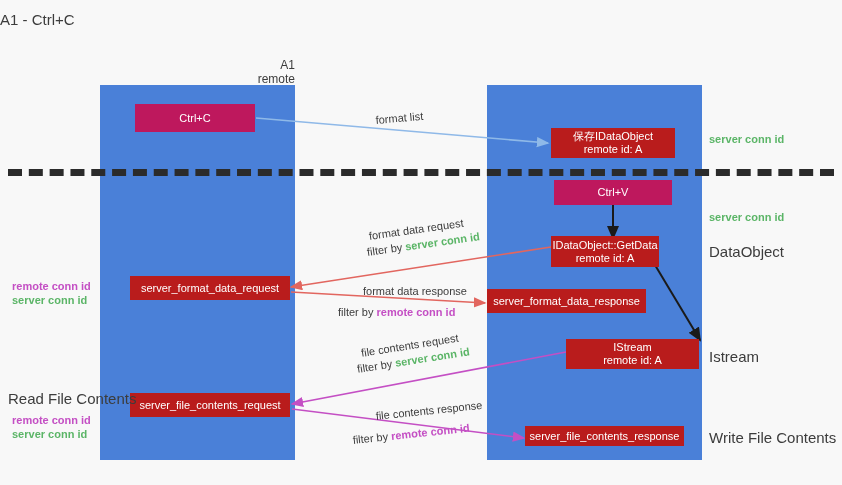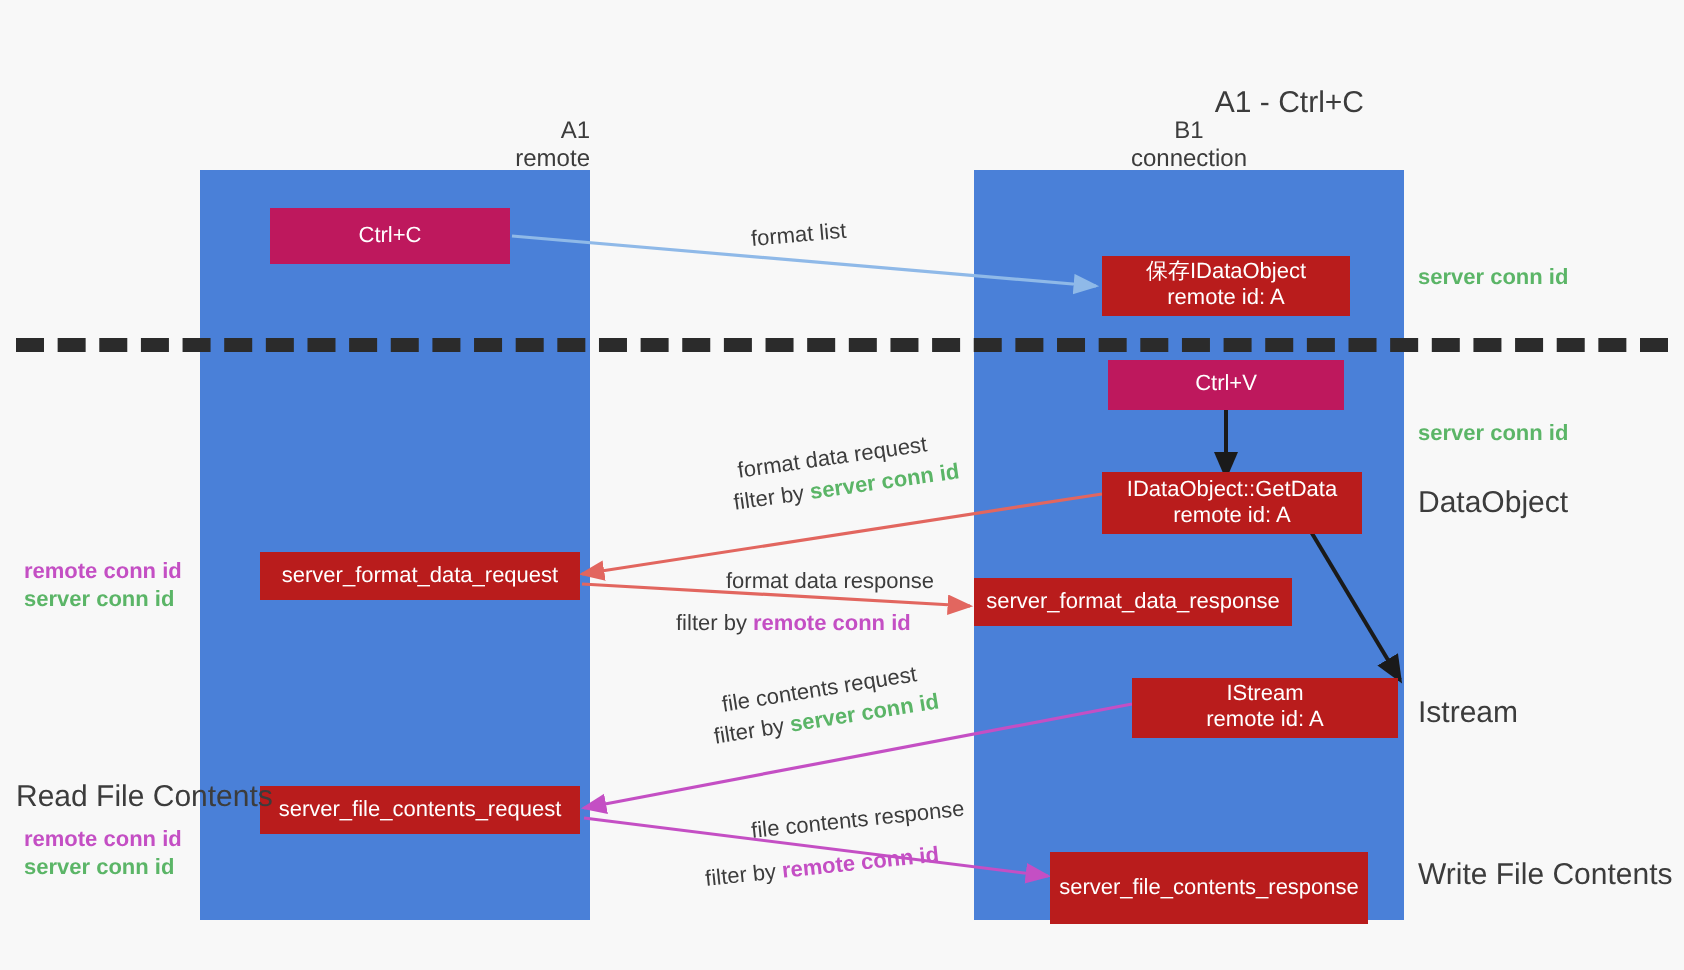--- a/index.html
+++ b/index.html
@@ -9,22 +9,22 @@
     font-family:"Liberation Sans","DejaVu Sans",sans-serif;
     color:#404040;
     overflow:hidden;
     position:relative;
   }
   #stage{position:absolute;inset:0;width:842px;height:485px;}
   .abs{position:absolute;}
 
   
   #title{
-    left:0;top:10px;width:682px;text-align:right;
-    font-size:15px;line-height:20px;color:#3c3c3c;margin-top:32px;
+    left:0;top:10px;width:682px;text-align:left;
+    font-size:15px;line-height:20px;color:#3c3c3c;
   }
 
   
   .lane-head{
     text-align:center;font-size:12px;line-height:14px;color:#3c3c3c;
   }
 
   
   .lane{background:#4a80d8;}
 
@@ -62,24 +62,20 @@
 <div id="stage">
 
   <div class="abs" id="title">
     <div>A1 - Ctrl+C</div>
   </div>
 
   <div class="abs lane-head" style="left:100px;top:58px;width:195px;text-align:right;">
     <div>A1</div>
     <div>remote</div>
   </div>
-  <div class="abs lane-head" style="left:487px;top:58px;width:215px;">
-    <div>B1</div>
-    <div>connection</div>
-  </div>
 
   <div class="abs lane" style="left:100px;top:85px;width:195px;height:375px;"></div>
   <div class="abs lane" style="left:487px;top:85px;width:215px;height:375px;"></div>
 
   <svg id="wires" viewBox="0 0 842 485" xmlns="http://www.w3.org/2000/svg">
     <defs>
       <marker id="ah-blue" markerWidth="9" markerHeight="9" refX="7" refY="3.2" orient="auto" markerUnits="strokeWidth">
         <path d="M0,0 L8,3.2 L0,6.4 z" fill="#8fb9e8"></path>
       </marker>
       <marker id="ah-red" markerWidth="9" markerHeight="9" refX="7" refY="3.2" orient="auto" markerUnits="strokeWidth">
@@ -114,21 +110,21 @@
 
   <div class="abs node orange" style="left:551px;top:128px;width:124px;height:30px;">
     <span>保存IDataObject</span>
     <span>remote id: A</span>
   </div>
 
   <div class="abs node green" style="left:554px;top:180px;width:118px;height:25px;">
     <span>Ctrl+V</span>
   </div>
 
-  <div class="abs node orange" style="left:551px;top:236px;width:130px;height:31px;">
+  <div class="abs node orange" style="left:551px;top:236px;width:108px;height:31px;">
     <span>IDataObject::GetData</span>
     <span>remote id: A</span>
   </div>
 
   <div class="abs node orange" style="left:487px;top:289px;width:159px;height:24px;">
     <span>server_format_data_response</span>
   </div>
 
   <div class="abs node orange" style="left:130px;top:276px;width:160px;height:24px;">
     <span>server_format_data_request</span>
@@ -136,21 +132,21 @@
 
   <div class="abs node orange" style="left:566px;top:339px;width:133px;height:30px;">
     <span>IStream</span>
     <span>remote id: A</span>
   </div>
 
   <div class="abs node orange" style="left:130px;top:393px;width:160px;height:24px;">
     <span>server_file_contents_request</span>
   </div>
 
-  <div class="abs node orange" style="left:525px;top:426px;width:159px;height:36px;text-align:center;">
+  <div class="abs node orange" style="left:525px;top:426px;width:159px;height:20px;text-align:center;">
     <span>server_file_contents_response</span>
   </div>
 
   <div class="abs lbl rot" style="left:375px;top:113px;transform:rotate(-5deg);">format list</div>
 
   <div class="abs lbl rot" style="left:368px;top:229px;transform:rotate(-8deg);">format data request</div>
   <div class="abs lbl rot" style="left:366px;top:245px;transform:rotate(-8deg);">
     <span>filter by </span><span class="green-txt">server conn id</span>
   </div>
 

